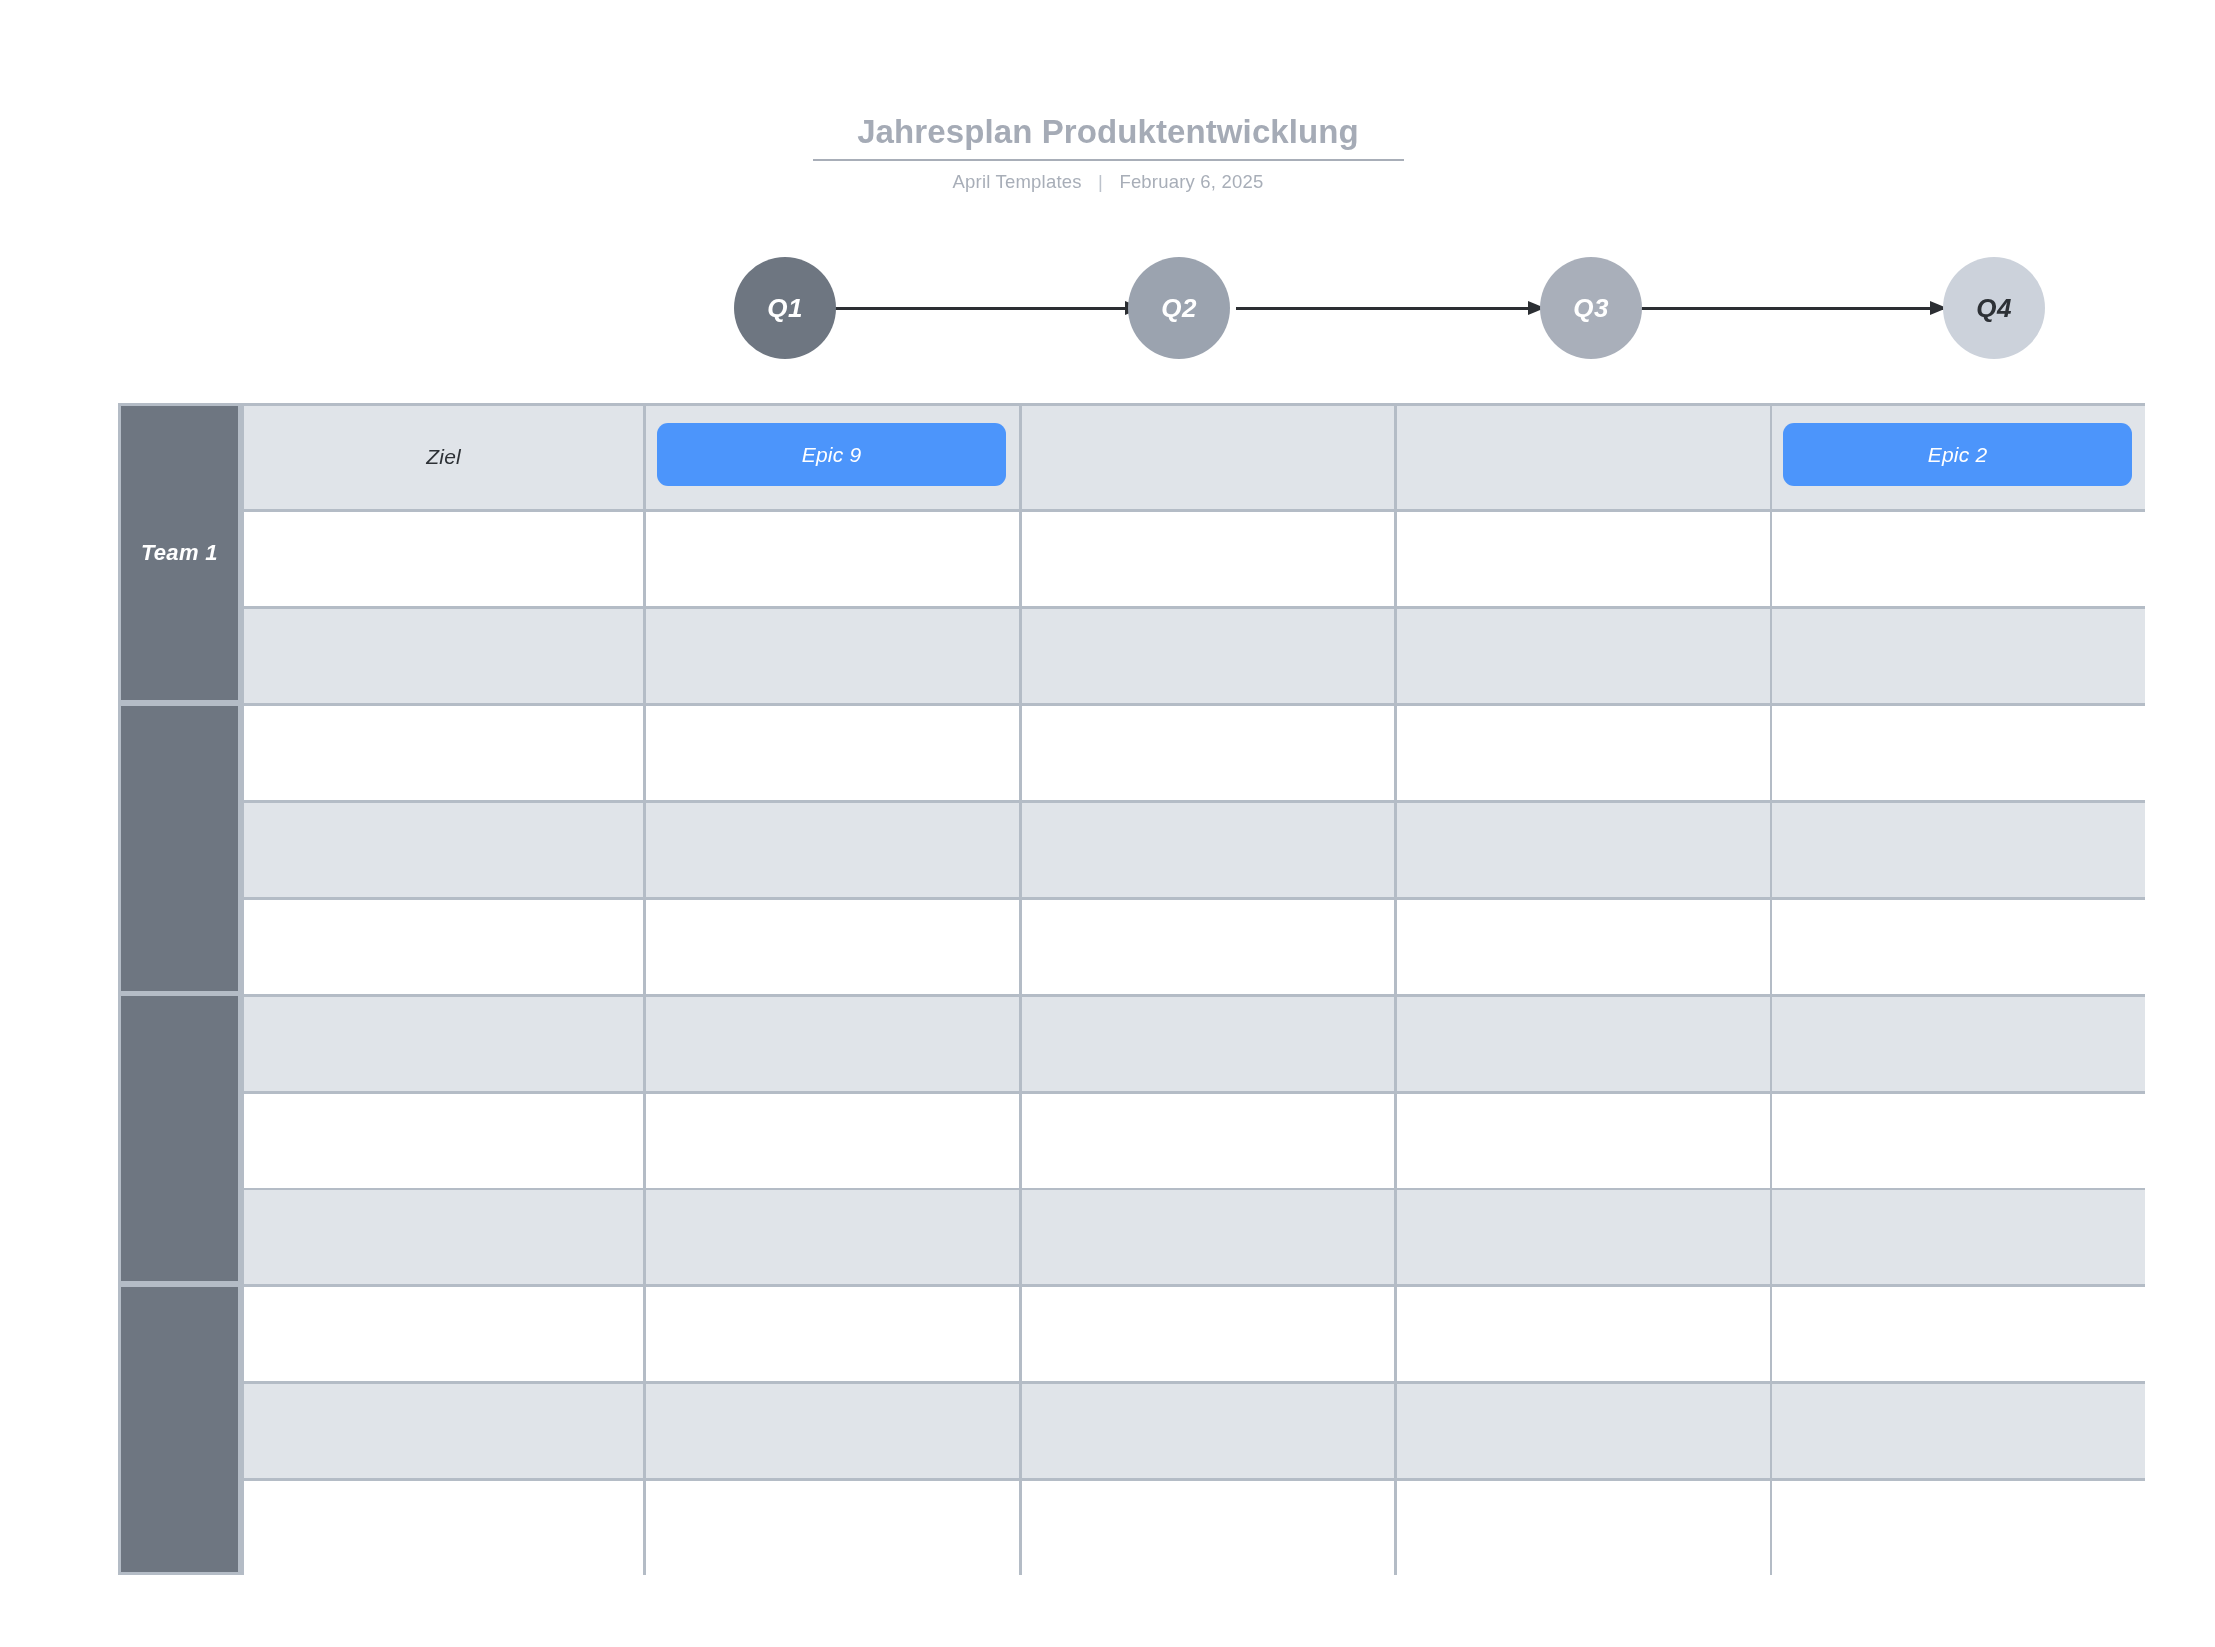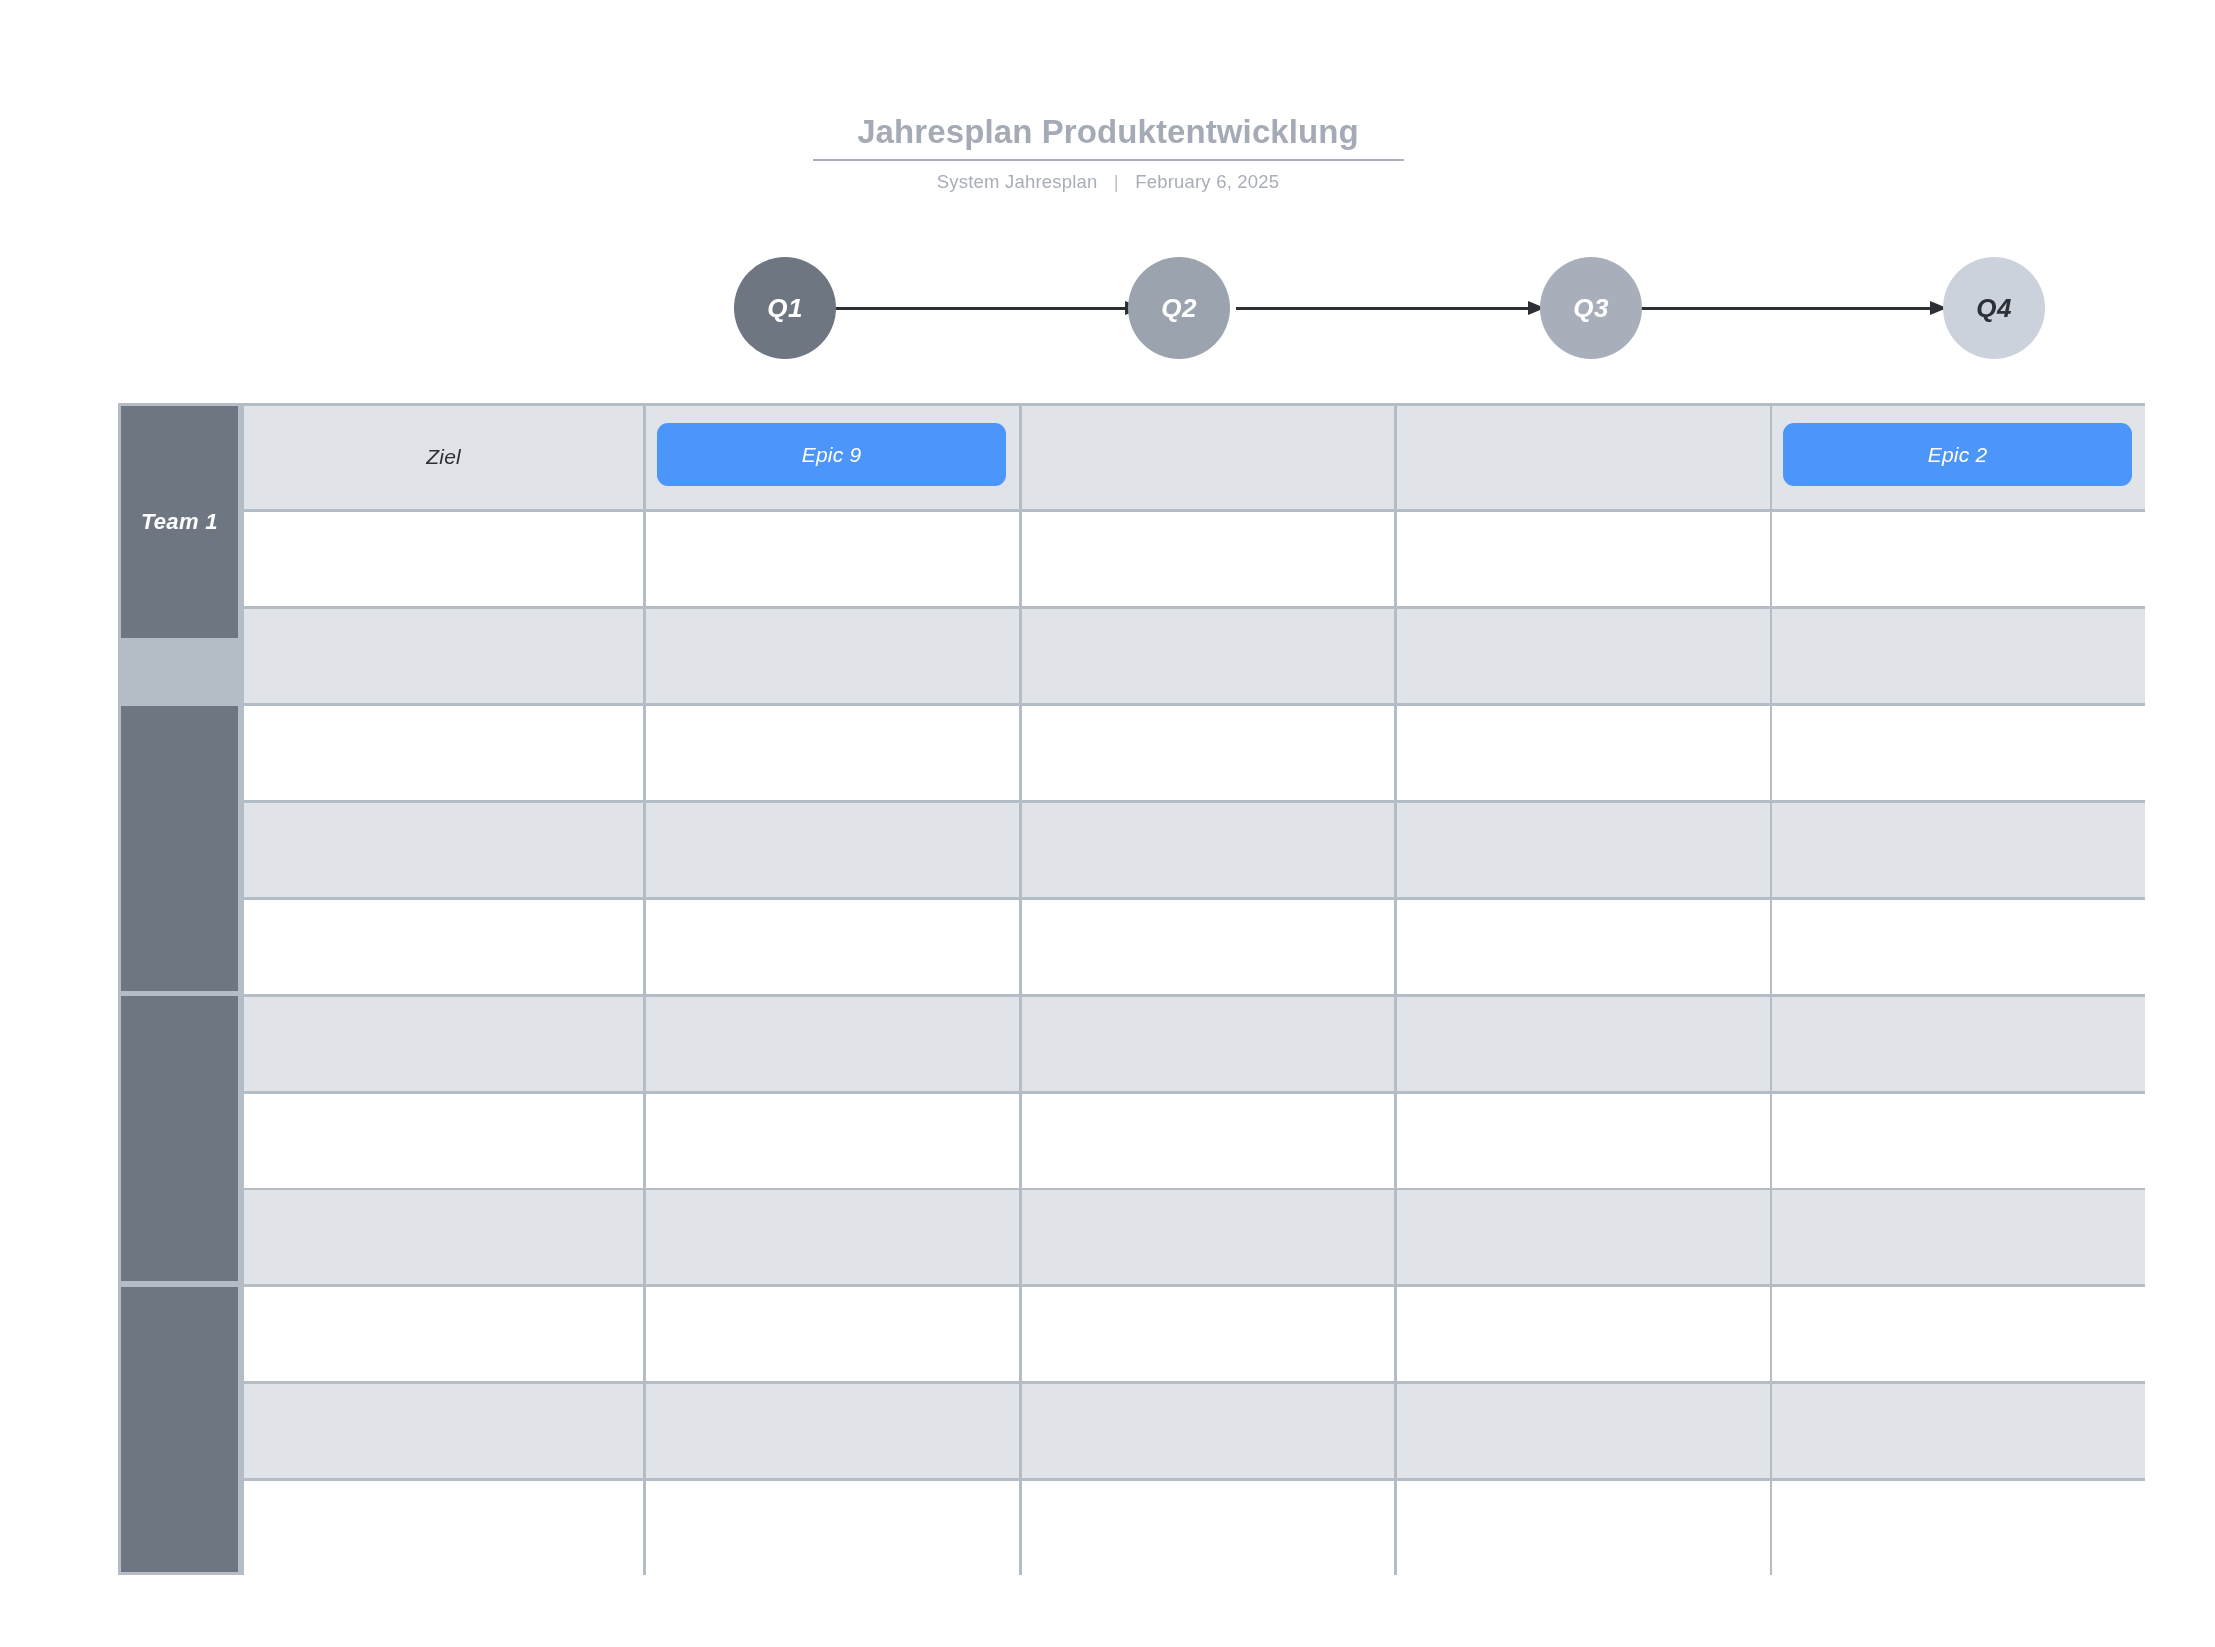--- a/index.html
+++ b/index.html
@@ -187,21 +187,21 @@
     z-index: 5;
   }
 </style>
 </head>
 <body>
 
 <div class="doc-header">
   <div class="doc-title">Jahresplan Produktentwicklung</div>
   <div class="title-rule"></div>
   <div class="doc-sub">
-    <span>System Jahresplan</span>
+    <span>April Templates</span>
     <span class="sep">|</span>
     <span>February 6, 2025</span>
   </div>
 </div>
 
 <div class="timeline">
   <div class="tl-track" id="tl-track">
       <div class="q-arrow" style="left: 99px; width: 307px; background: rgb(44, 47, 51);"></div>
       <div class="q-node" style="left: 0px; background: rgb(110, 118, 129); color: rgb(255, 255, 255);">
         <span>Q1</span>
@@ -216,21 +216,21 @@
       </div>
       <div class="q-node" style="left: 1209px; background: rgb(204, 210, 219); color: rgb(45, 49, 54);">
         <span>Q4</span>
       </div>
     </div>
 </div>
 
 <div class="plan-table">
   <div class="tbl-grid">
     <div class="teamcol" id="teamcol">
-        <div class="team-seg" style="top: 2.8px; height: 232px; background: rgb(110, 118, 129);">
+        <div class="team-seg" style="top: 2.8px; height: 294px; background: rgb(110, 118, 129);">
           <span>Team 1</span>
         </div>
         <div class="team-seg" style="top: 303px; height: 285px; background: rgb(110, 118, 129);">
           <span></span>
         </div>
         <div class="team-seg" style="top: 593px; height: 285px; background: rgb(110, 118, 129);">
           <span></span>
         </div>
         <div class="team-seg" style="top: 884px; height: 285px; background: rgb(110, 118, 129);">
           <span></span>

